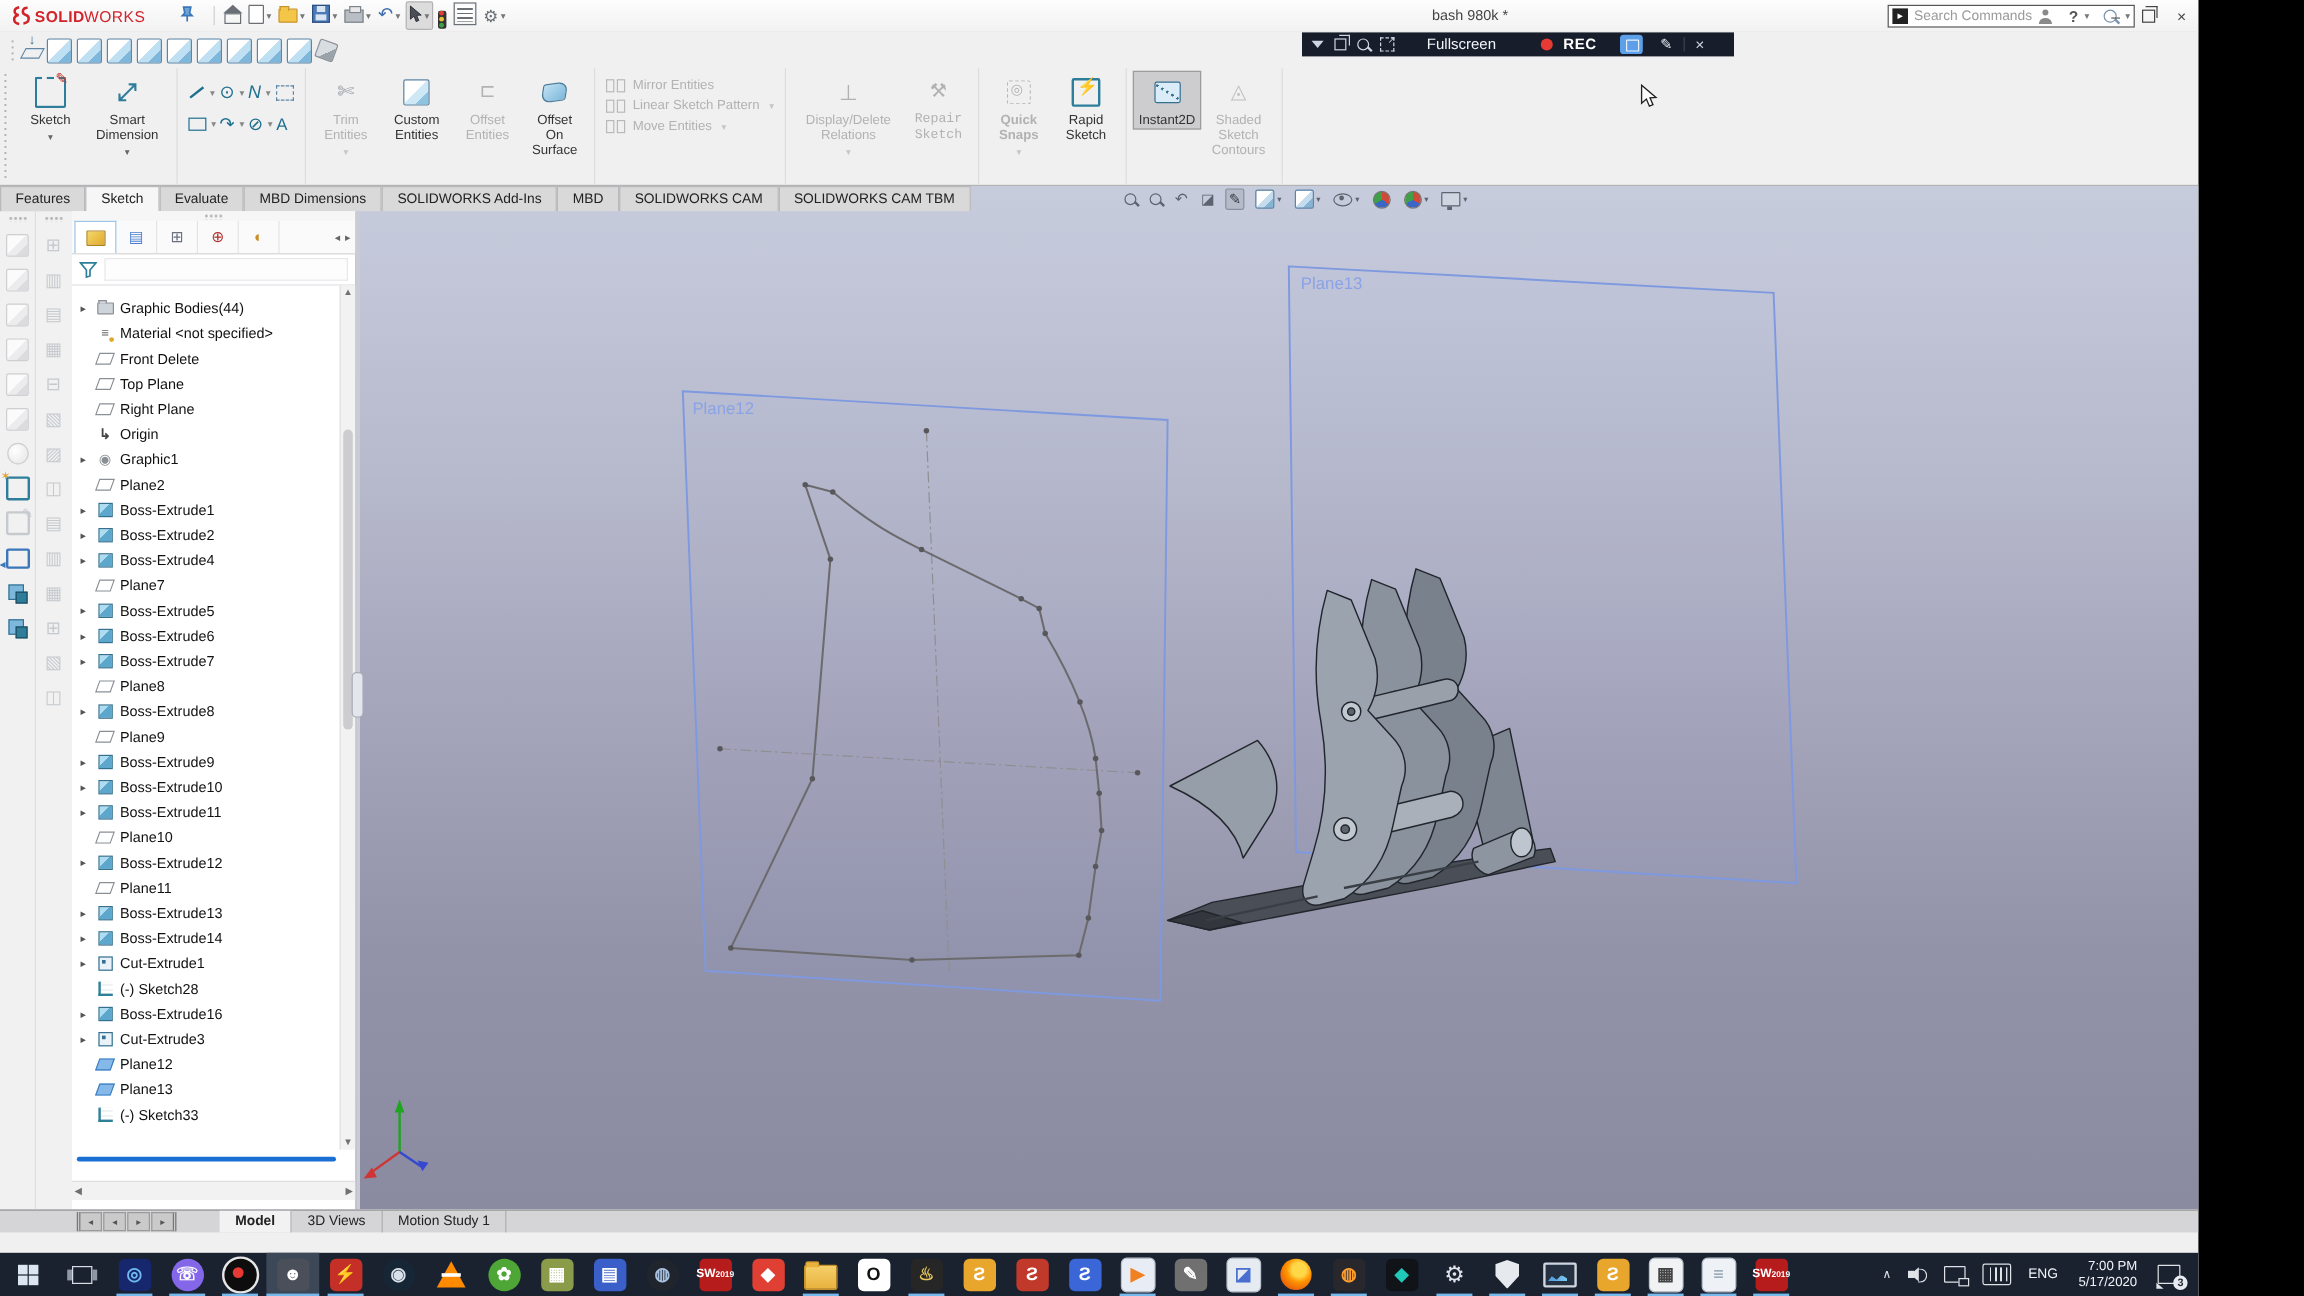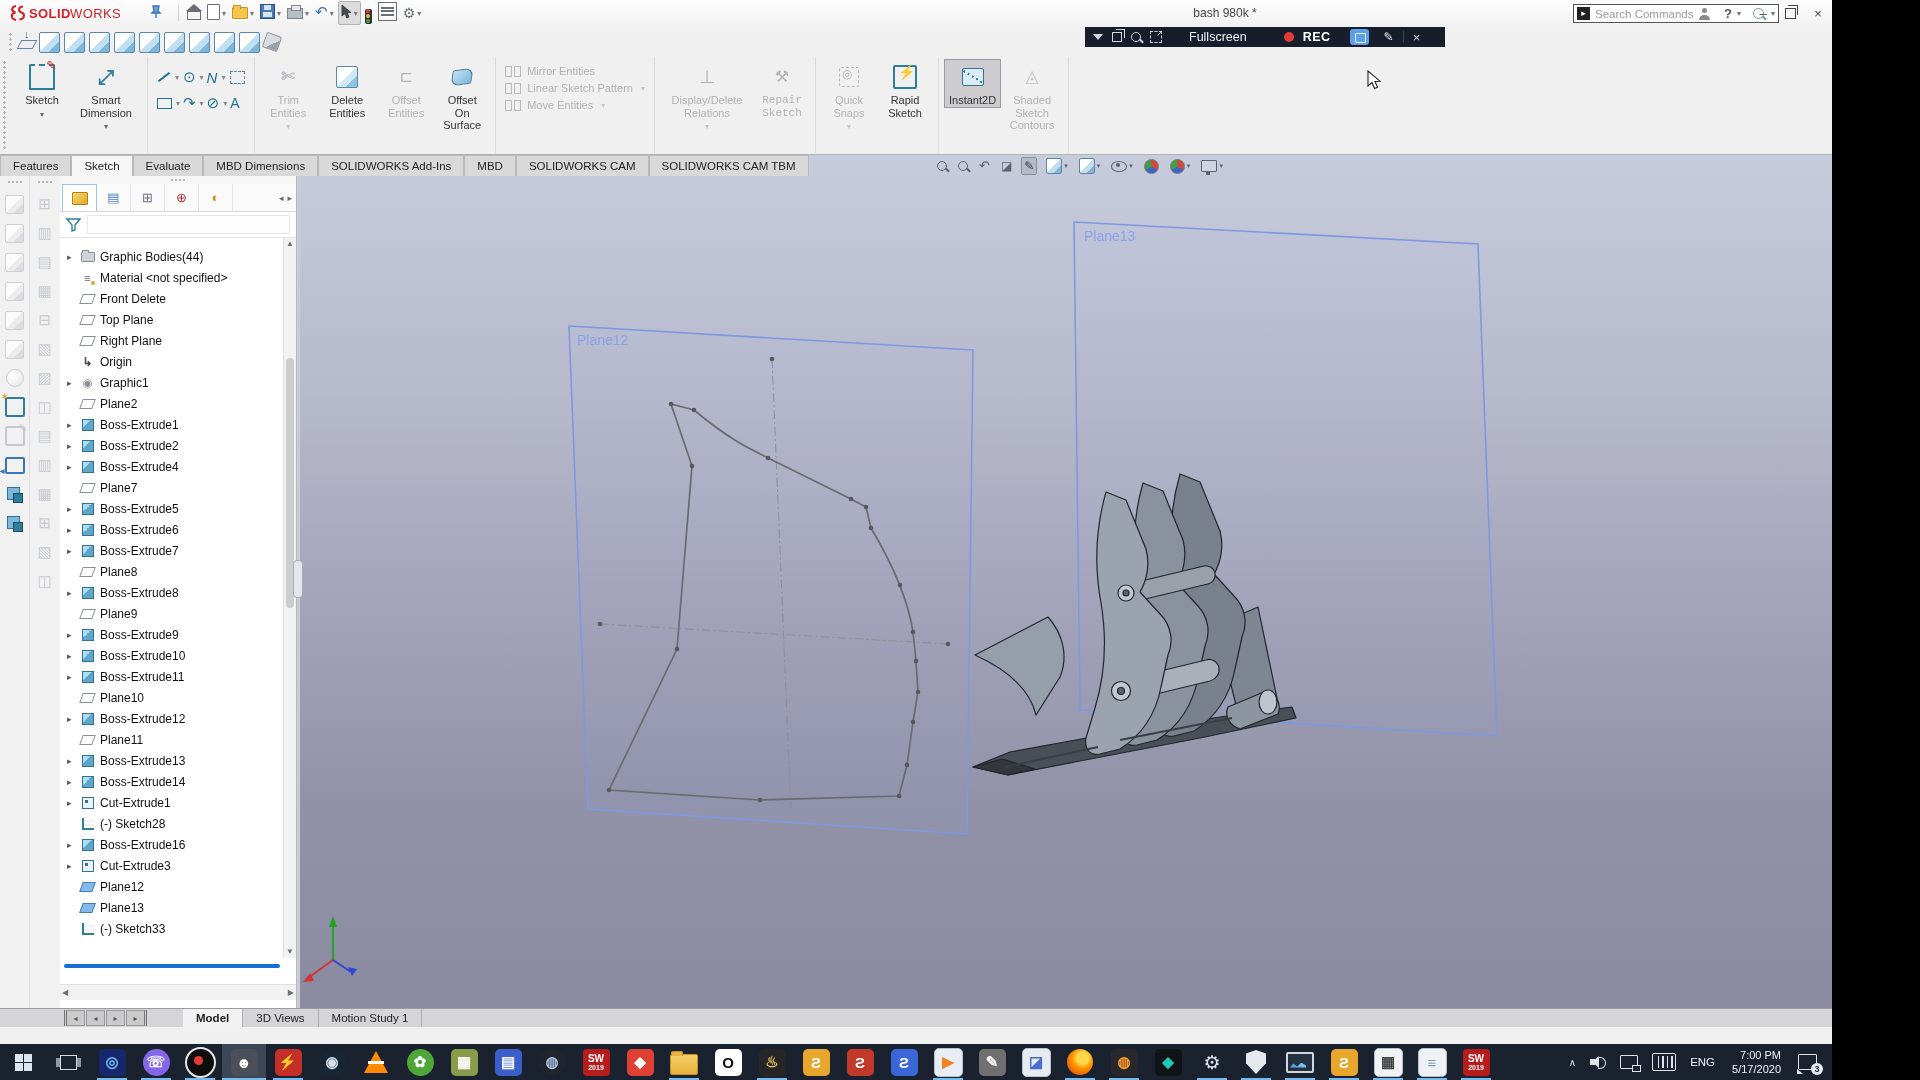--- a/index.html
+++ b/index.html
@@ -243,21 +243,21 @@
   .tb-slot.active::after{left:0;right:0;}
   .win-logo{width:17px;height:17px;display:grid;grid-template-columns:8px 8px;grid-template-rows:8px 8px;gap:1px;}
   .win-logo i{background:#dce6f2;display:block;}
   .tv-ic{width:15px;height:13px;border:1.6px solid #d8dde4;position:relative;}
   .tv-ic::before{content:"";position:absolute;left:-5px;top:2px;width:4px;height:9px;background:#8d97a5;}
   .tv-ic::after{content:"";position:absolute;right:-5px;top:2px;width:4px;height:9px;background:#8d97a5;}
   .tb-ic{width:27px;height:27px;border-radius:5px;display:flex;align-items:center;justify-content:center;font-size:15px;font-weight:bold;}
   .tb-ic.k-circle{border-radius:50%;}
   .tb-ic.k-plain{font-size:19px;font-weight:normal;}
   .tb-ic.k-sqb{border:1px solid #b8c0cc;}
-  .k-sw{flex-direction:column;color:#fff;border-radius:4px;line-height:1;}
+  .k-sw{flex-direction:row;color:#fff;border-radius:4px;line-height:1;}
   .k-sw b{font-size:10px;}
   .k-sw span{font-size:7px;}
   .k-recorder{background:#0d0d0d;border:2px solid #e6e6e6;border-radius:50%;position:relative;}
   .k-recorder::after{content:"";position:absolute;left:7px;top:7px;width:9px;height:9px;border-radius:50%;background:#e63a35;}
   .k-folder{width:26px;height:19px;background:linear-gradient(#f5cf6a,#e8b23c);border:1px solid #c8922a;border-radius:2px;position:relative;margin-top:4px;}
   .k-folder::before{content:"";position:absolute;top:-4px;left:0;width:10px;height:4px;background:#e8b23c;border:1px solid #c8922a;border-bottom:none;border-radius:2px 2px 0 0;}
   .k-shield{width:20px;height:24px;background:#e6e9ee;clip-path:polygon(50% 0,100% 15%,100% 55%,50% 100%,0 55%,0 15%);}
   .k-monitor{width:24px;height:17px;background:#253041;border:2px solid #cfd6df;border-radius:2px;position:relative;}
   .k-monitor::after{content:"";position:absolute;left:2px;bottom:3px;width:16px;height:5px;background:linear-gradient(90deg,#4a9ae0,#7ec8f0);clip-path:polygon(0 100%,20% 20%,45% 80%,70% 0,100% 60%,100% 100%);}
   .k-firefox{width:26px;height:26px;border-radius:50%;background:radial-gradient(circle at 60% 35%,#ffd84a 0 25%,#ff9500 45%,#e8590c 80%);}
@@ -438,21 +438,21 @@
           <span class="ric">
               <span class="trim-ic">✄</span>
             </span>
           <span style="max-width:46px;">Trim Entities</span>
           <span class="rcaret">▾</span>
         </div>
         <div class="rbtn">
           <span class="ric">
               <span class="convert-ic"></span>
             </span>
-          <span style="max-width:52px;">Delete Entities</span>
+          <span style="max-width:52px;">Custom Entities</span>
         </div>
         <div class="rbtn dis">
           <span class="ric">
               <span class="offset-ic">⊏</span>
             </span>
           <span style="max-width:44px;">Offset Entities</span>
         </div>
         <div class="rbtn">
           <span class="ric">
               <span class="offsurf-ic"></span>
@@ -500,21 +500,21 @@
               <span class="repair-ic">⚒</span>
             </span>
           <span style="max-width:44px;font-family:Liberation Mono, monospace;">Repair Sketch</span>
         </div>
       </div>
       <div class="rgroup">
         <div class="rbtn dis">
           <span class="ric">
               <span class="qsnap-ic"></span>
             </span>
-          <span style="max-width:40px;">Quick Snaps</span>
+          <span style="max-width:40px;font-weight:bold;">Quick Snaps</span>
           <span class="rcaret">▾</span>
         </div>
         <div class="rbtn">
           <span class="ric">
               <span class="rapid-ic"></span>
             </span>
           <span style="max-width:42px;">Rapid Sketch</span>
         </div>
       </div>
       <div class="rgroup">

